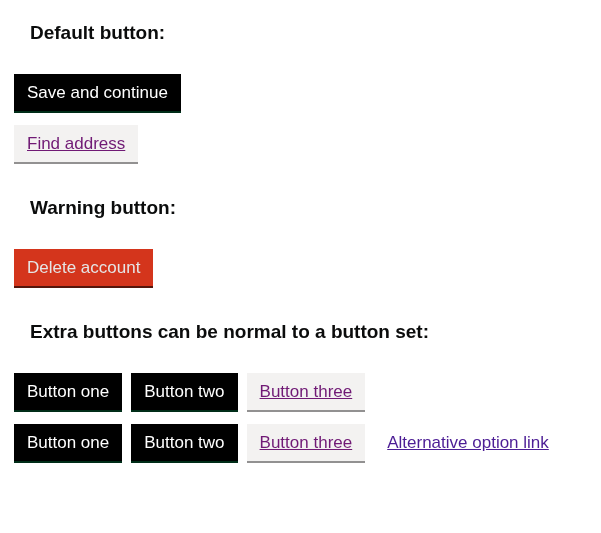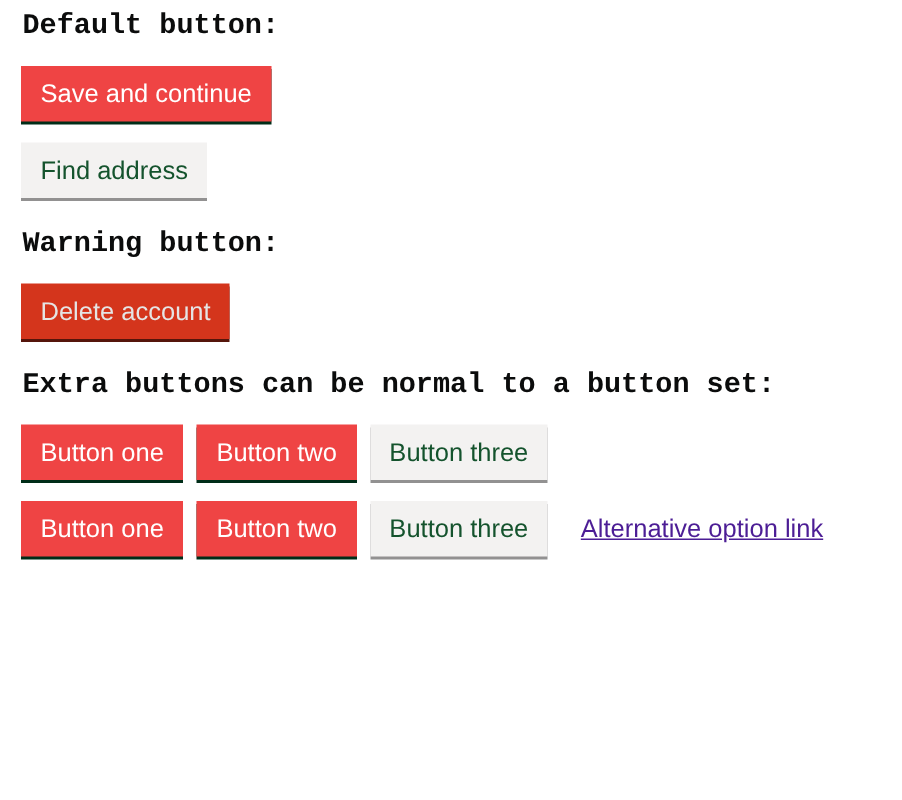--- a/index.html
+++ b/index.html
@@ -22,23 +22,22 @@
   .section-heading {
     font-size: 19px;
     font-weight: bold;
     line-height: 1.15;
     color: #0b0c0c;
     margin: 0;
     padding: 0;
     letter-spacing: 0;
   }
   .heading-block {
-    margin: 1px;
+    margin: 16px;
     padding: 0;
-    font-family: Liberation Mono, monospace;
   }
   
   .h-1 { padding-top: 6px; }
   .h-next { padding-top: 19px; }
 
   .btn-row {
     display: flex;
     align-items: flex-start;
     flex-wrap: nowrap;
     padding-top: 14px;
@@ -61,29 +60,30 @@
     border-radius: 0;
     padding: 7px 11px 6px 11px;
     cursor: pointer;
     -webkit-appearance: none;
     appearance: none;
     outline: none;
     margin: 0;
   }
 
   .btn-primary {
-    background-color: #ef4444;
+    background-color: #000000;
     color: #ffffff;
     box-shadow: 0 2px 0 #002d18;
   }
 
   .btn-secondary {
     background-color: #f3f2f1;
-    color: #14532d;
+    color: #701a75;
     box-shadow: 0 2px 0 #929191;
+    text-decoration: underline;
   }
 
   .btn-warning {
     background-color: #d4351c;
     color: #e5e5e5;
     box-shadow: 0 2px 0 #55150b;
   }
 
   .btn-group {
     display: flex;

